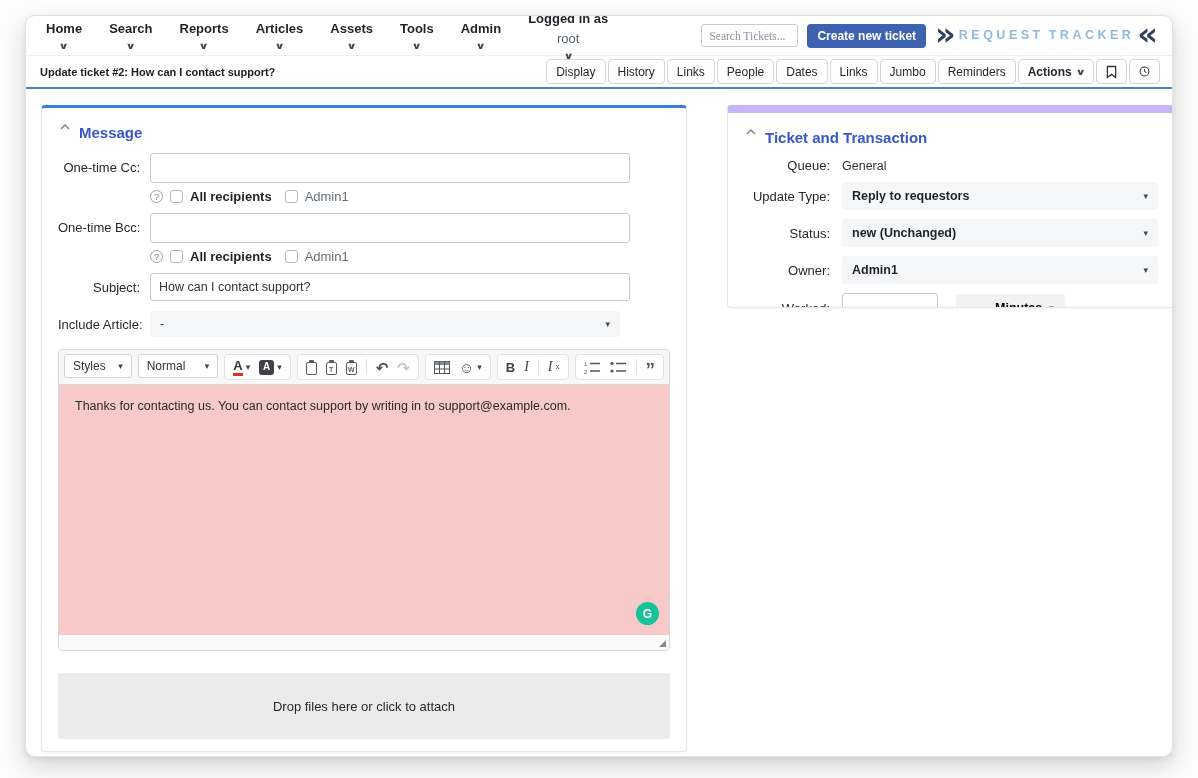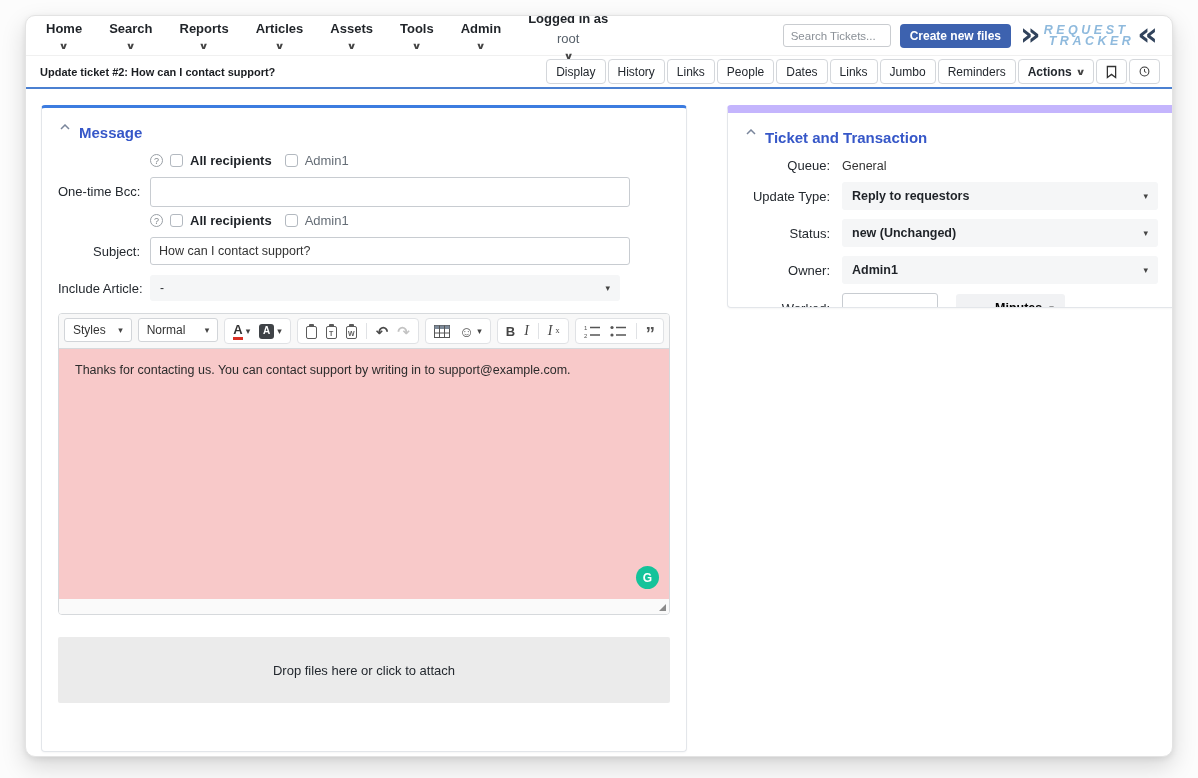--- a/index.html
+++ b/index.html
@@ -11,29 +11,29 @@
 
   
   .topnav { height:40px; display:flex; align-items:center; justify-content:space-between;
     padding:0 14px 0 20px; border-bottom:1px solid #f0f0f0; }
   .menus { display:flex; align-items:center; gap:27px; }
   .menu-item { display:flex; align-items:center; gap:5px; font-size:13px; font-weight:600;
     color:#1f2328; cursor:pointer; white-space:nowrap;flex-direction:column; }
   .nav-caret { font-size:9px; color:#444; transform:scaleX(1.4); }
   .li-user { font-weight:400; color:#57606a; }
   .topnav-right { display:flex; align-items:center; gap:9px; }
-  .search-input { width:108px; height:23px; border:1px solid #c9ccd0; border-radius:3px;
-    padding:0 7px; font-size:11.5px; color:#333; font-family:Liberation Sans, sans-serif; }
+  .search-input { width:97px; height:23px; border:1px solid #c9ccd0; border-radius:3px;
+    padding:0 7px; font-size:11.5px; color:#333; font-family:Liberation Serif, serif; }
   .search-input::placeholder { color:#8a9097; }
   .btn-primary { height:24px; padding:0 10px; background:#3d62af; color:#fff; border:none;
     border-radius:4px; font-size:12px; font-weight:700; cursor:pointer; font-family:inherit; }
   .logo { display:flex; align-items:center; gap:3px; cursor:pointer; user-select:none; }
   .logo-chev { font-size:32px; font-weight:700; color:#31435c; line-height:26px;
     font-family:"DejaVu Sans",sans-serif; margin-top:-4px; }
-  .logo-words { display:flex; flex-direction:column; line-height:11px;font-style:italic; }
+  .logo-words { display:flex; flex-direction:row; line-height:11px; }
   .logo-words span { font-size:12.5px; font-weight:700; letter-spacing:3.5px; color:#8fbadd; }
   .logo-w2 { padding-left:5px; }
 
   
   .titlebar { height:33px; display:flex; align-items:center; justify-content:space-between;
     padding:0 12px 0 14px; border-bottom:2px solid #4b80d1; }
   .page-title { font-size:11px; font-weight:700; color:#1a1d21; white-space:nowrap; }
   .tabs { display:flex; align-items:center; gap:2px; }
   .tab { background:#fff; border:1px solid #d4d7db; border-radius:4px; height:25px;
     padding:0 9px; font-size:12px; color:#24292f; cursor:pointer; white-space:nowrap;
@@ -161,21 +161,21 @@
           <span class="nav-caret">∨</span>
         </div>
       <div class="menu-item">
         <span>Logged in as</span>
         <span class="li-user">root</span>
         <span class="nav-caret">∨</span>
       </div>
     </nav>
     <div class="topnav-right">
       <input class="search-input" placeholder="Search Tickets..." style="">
-      <button class="btn-primary">Create new files</button>
+      <button class="btn-primary">Create new ticket</button>
       <div class="logo">
         <span class="logo-chev">»</span>
         <span class="logo-words">
           <span>REQUEST</span>
           <span class="logo-w2">TRACKER</span>
         </span>
         <span class="logo-chev">«</span>
       </div>
     </div>
   </header>
@@ -210,20 +210,24 @@
   </div>
 
   <section class="card card-blue">
     <div class="card-head">
       <svg width="10" height="6" viewBox="0 0 10 6">
           <polyline points="1,5 5,1 9,5" fill="none" stroke="#7a869c" stroke-width="1.5"></polyline>
         </svg>
       <h2>Message</h2>
     </div>
 
+    <div class="frow">
+      <label class="flabel">One-time Cc:</label>
+      <div class="fwrap"><input class="txt" style=""></div>
+    </div>
     <div class="chkrow">
       <span class="help-icon">?</span>
       <span class="checkbox"></span>
       <span class="chk-strong">All recipients</span>
       <span class="checkbox"></span>
       <span class="chk-muted">Admin1</span>
     </div>
 
     <div class="frow">
       <label class="flabel">One-time Bcc:</label>

